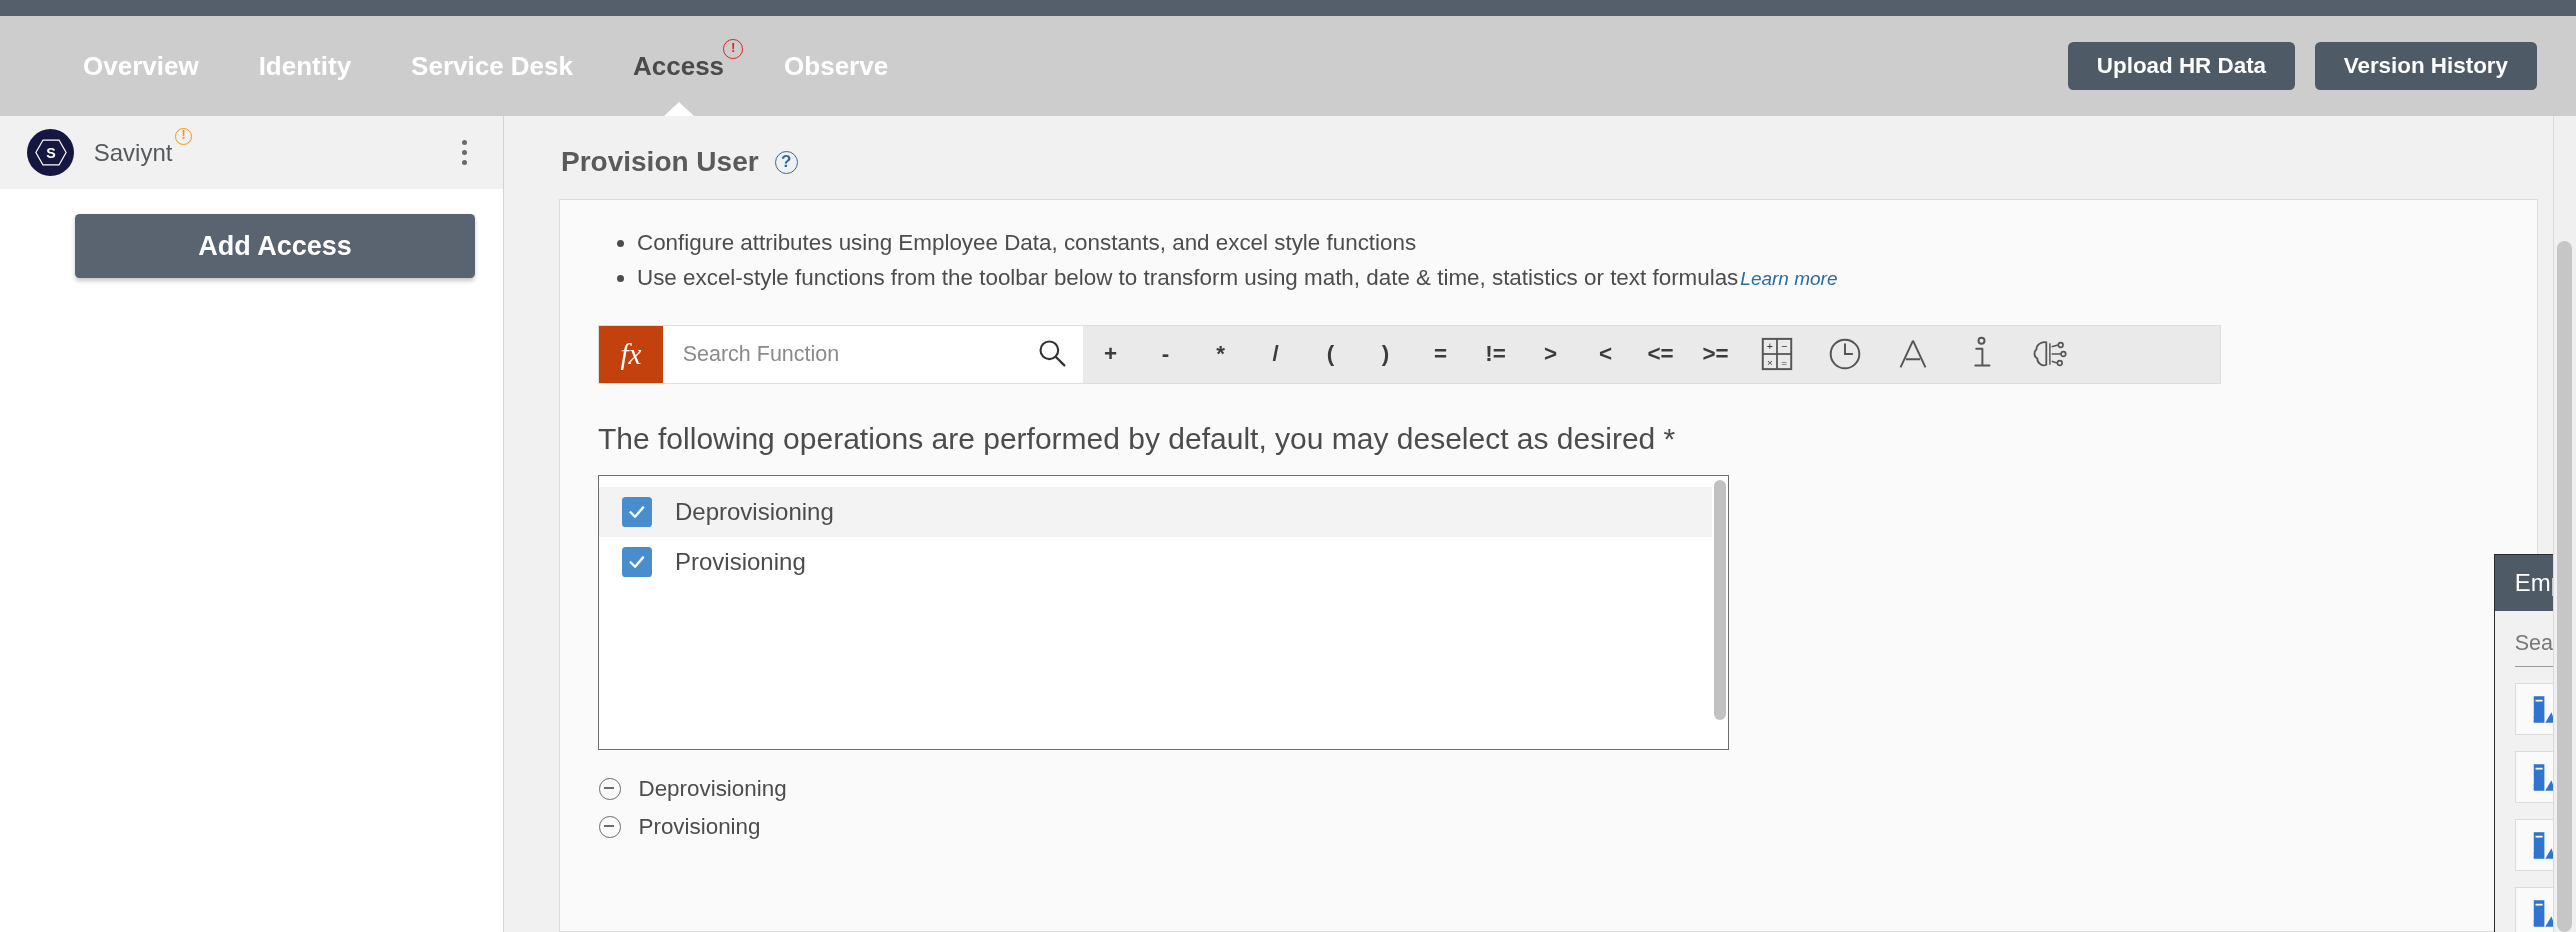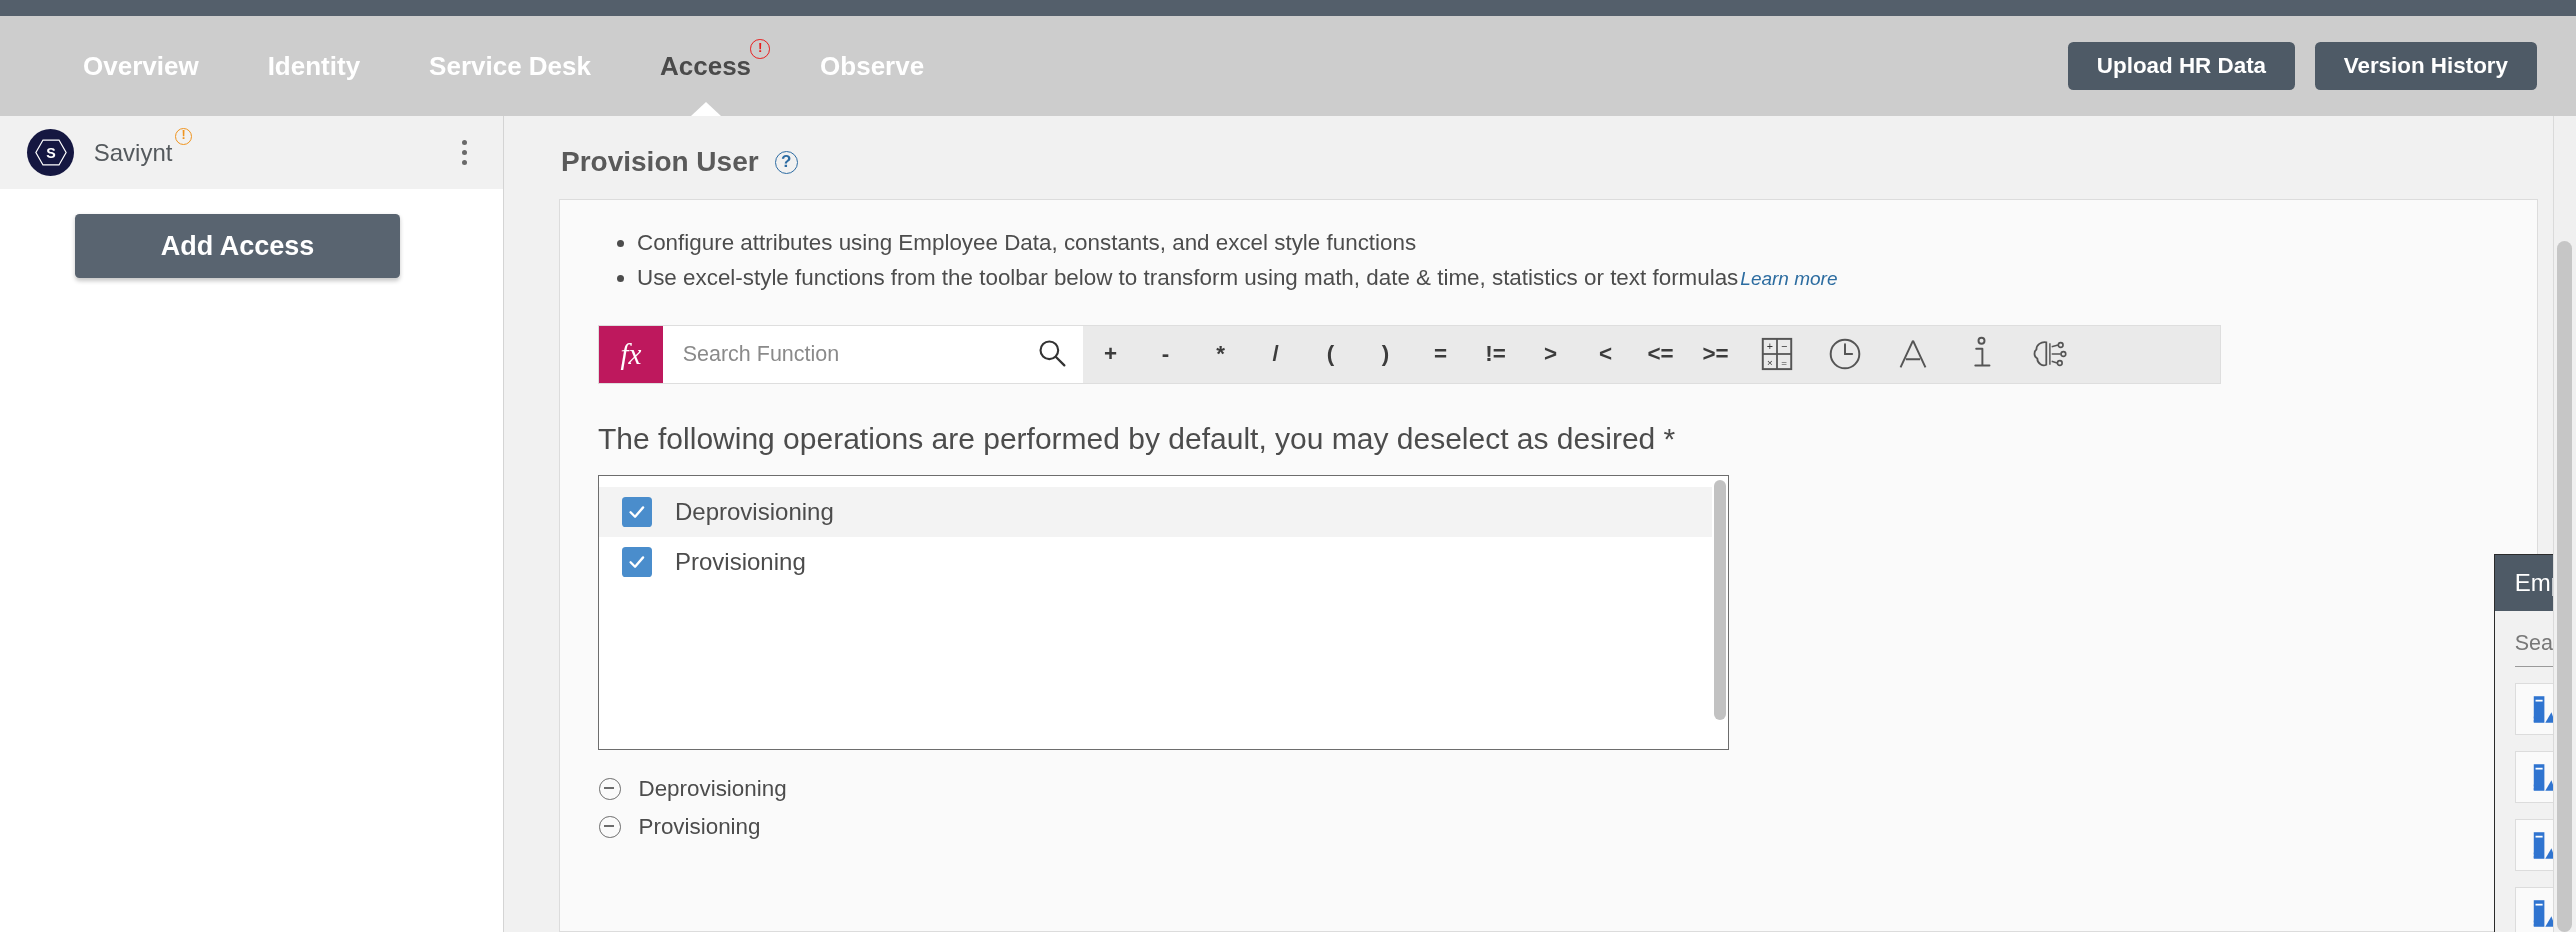--- a/index.html
+++ b/index.html
@@ -19,21 +19,21 @@
 
   
   .navbar {
     height: 100px;
     background: #cdcdcd;
     display: flex;
     align-items: center;
     position: relative;
     padding: 0 39px 0 55px;
   }
-  .nav-items { display: flex; align-items: center; gap: 13px; }
+  .nav-items { display: flex; align-items: center; gap: 4px; }
   .nav-item {
     position: relative;
     font-size: 26px;
     font-weight: bold;
     color: #ffffff;
     padding: 0 28px;
     line-height: 100px;
     cursor: pointer;
     white-space: nowrap;
   }
@@ -126,21 +126,21 @@
   }
   .kebab {
     margin-left: auto;
     width: 23px;
     display: flex; flex-direction: column; align-items: center; gap: 4.5px;
     cursor: pointer;
   }
   .kebab i { width: 5.4px; height: 5.4px; border-radius: 50%; background: #6a6a6a; display:block; }
   .add-access-wrap { padding: 25px 0 0 75px; }
   .add-access-btn {
-    width: 325px; height: 64px;
+    width: 400px; height: 64px;
     background: #596470;
     color: #fff;
     border: none;
     border-radius: 4.5px;
     font-size: 27px;
     font-weight: bold;
     cursor: pointer;
     box-shadow: 0 2.7px 4.5px rgba(0,0,0,.22);
     font-family: "Liberation Sans", sans-serif;
   }
@@ -202,21 +202,21 @@
     margin: 29px 0 0 38px;
     display: flex;
     align-items: stretch;
     background: #eaeaea;
     width: 1623px;
     height: 59px;
     border: 0.9px solid #dedede;
   }
   .fx-badge {
     width: 64px;
-    background: #be185d;
+    background: #c2410c;
     color: #fff;
     display: flex; align-items: center; justify-content: center;
     font-family: "Liberation Serif", serif;
     font-style: italic;
     font-size: 29px;
   }
   .fx-search {
     background: #fff;
     width: 420px;
     display: flex; align-items: center;

